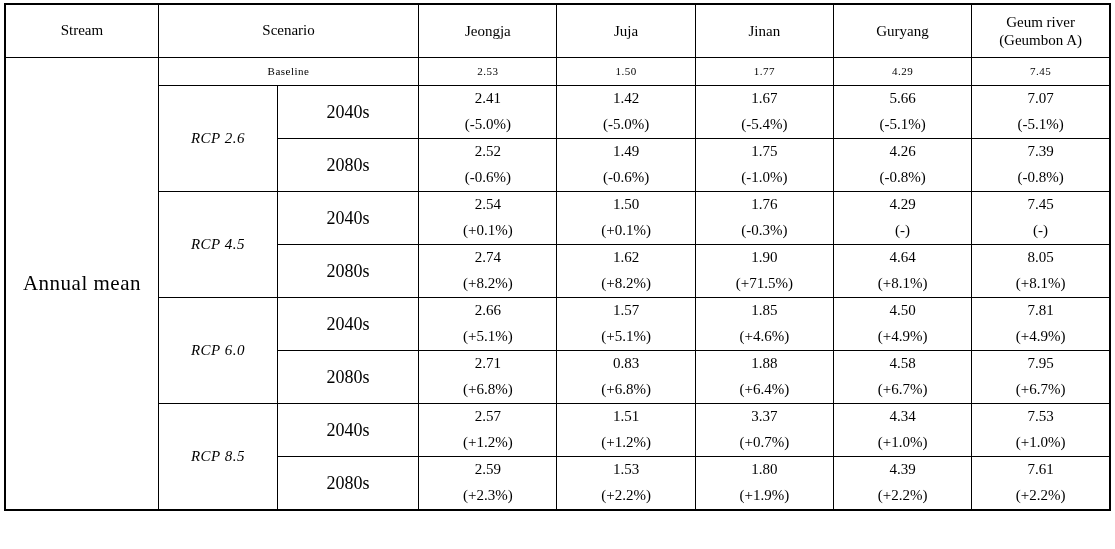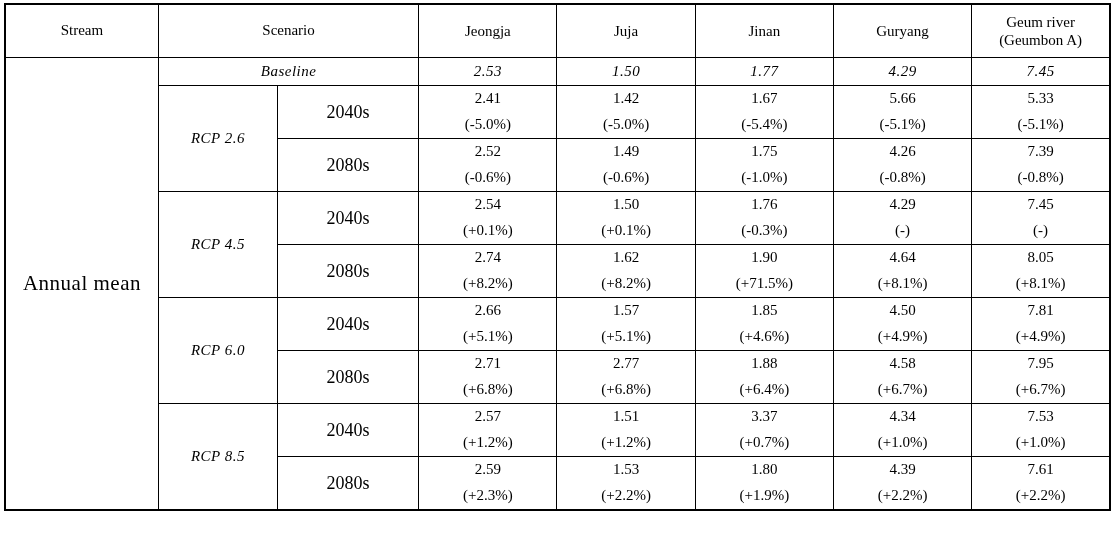--- a/index.html
+++ b/index.html
@@ -56,23 +56,22 @@
     font-size: 21px;
     letter-spacing: 0.5px;
   }
   .scen-label {
     font-size: 15px;
     letter-spacing: 0.5px;
     font-style: italic;
   }
   .baseline-cell {
     height: 27px;
-    font-size: 15px;
+    font-size: 11px;
     letter-spacing: 0.5px;
-    font-style: italic;
   }
   .period-cell {
     font-size: 18px;
   }
   td.value {
     height: 26px;
     font-size: 15px;
   }
   td.value.top {
     border-bottom: none;
@@ -133,21 +132,21 @@
         <td class="baseline-cell">7.45</td>
       </tr>
 
       <tr>
         <td rowspan="4" class="rcp-cell scen-label">RCP 2.6</td>
         <td rowspan="2" class="period-cell">2040s</td>
         <td class="value top">2.41</td>
         <td class="value top">1.42</td>
         <td class="value top">1.67</td>
         <td class="value top">5.66</td>
-        <td class="value top">5.33</td>
+        <td class="value top">7.07</td>
       </tr>
       <tr>
         <td class="value bottom">(-5.0%)</td>
         <td class="value bottom">(-5.0%)</td>
         <td class="value bottom">(-5.4%)</td>
         <td class="value bottom">(-5.1%)</td>
         <td class="value bottom">(-5.1%)</td>
       </tr>
 
       <tr>
@@ -212,21 +211,21 @@
         <td class="value bottom">(+5.1%)</td>
         <td class="value bottom">(+5.1%)</td>
         <td class="value bottom">(+4.6%)</td>
         <td class="value bottom">(+4.9%)</td>
         <td class="value bottom">(+4.9%)</td>
       </tr>
 
       <tr>
         <td rowspan="2" class="period-cell">2080s</td>
         <td class="value top">2.71</td>
-        <td class="value top">2.77</td>
+        <td class="value top">0.83</td>
         <td class="value top">1.88</td>
         <td class="value top">4.58</td>
         <td class="value top">7.95</td>
       </tr>
       <tr>
         <td class="value bottom">(+6.8%)</td>
         <td class="value bottom">(+6.8%)</td>
         <td class="value bottom">(+6.4%)</td>
         <td class="value bottom">(+6.7%)</td>
         <td class="value bottom">(+6.7%)</td>

